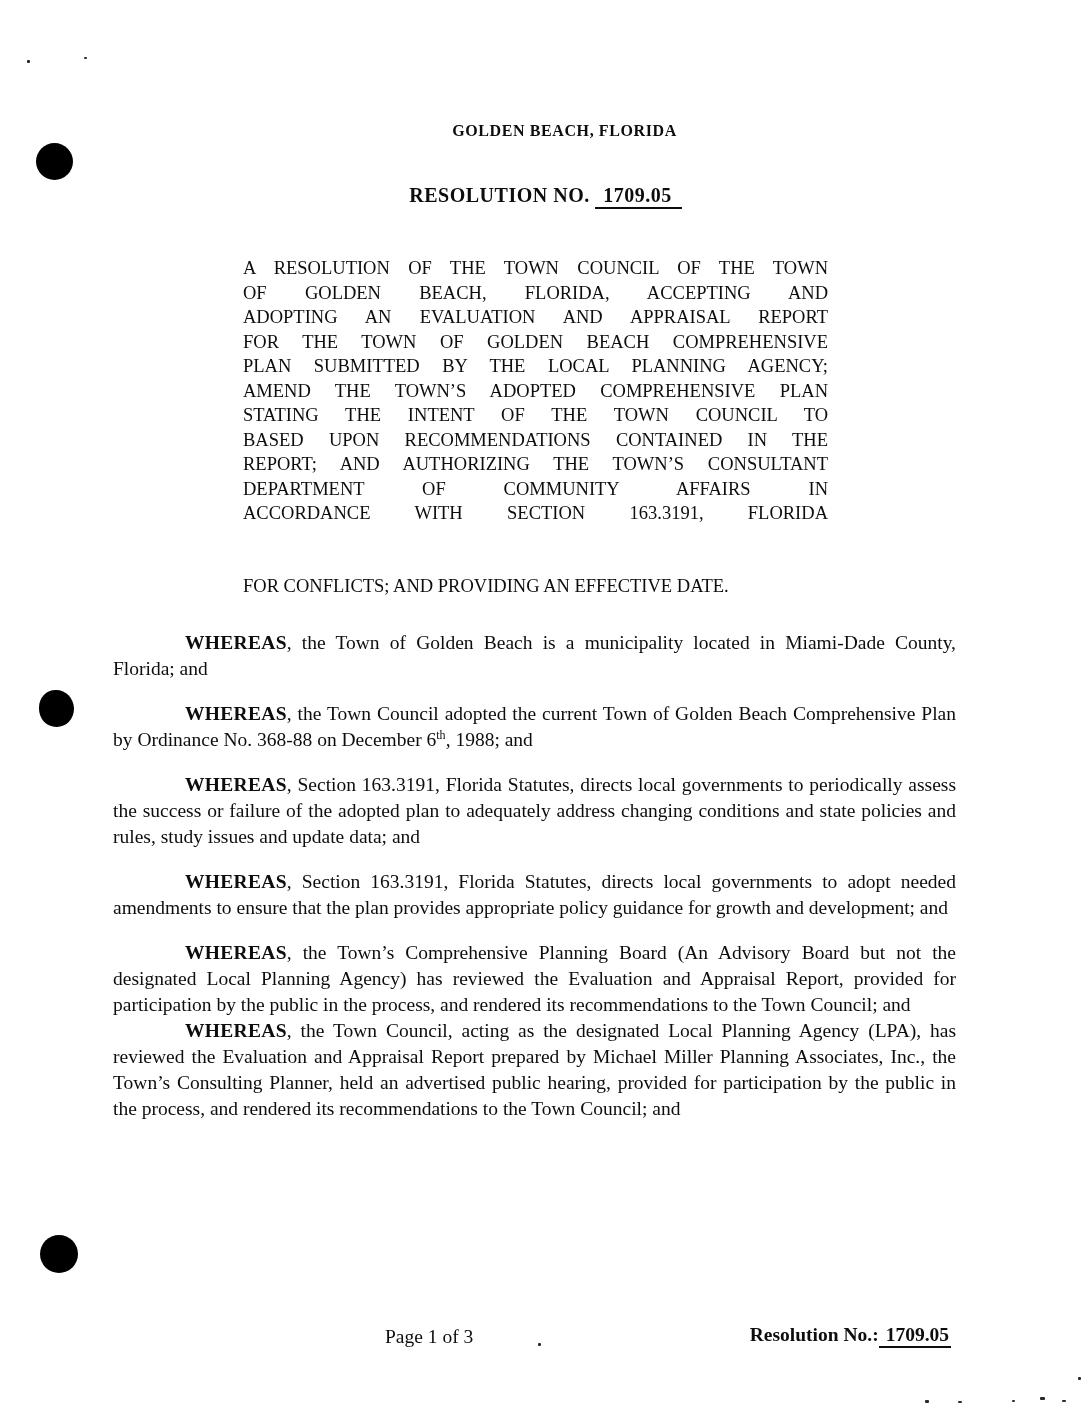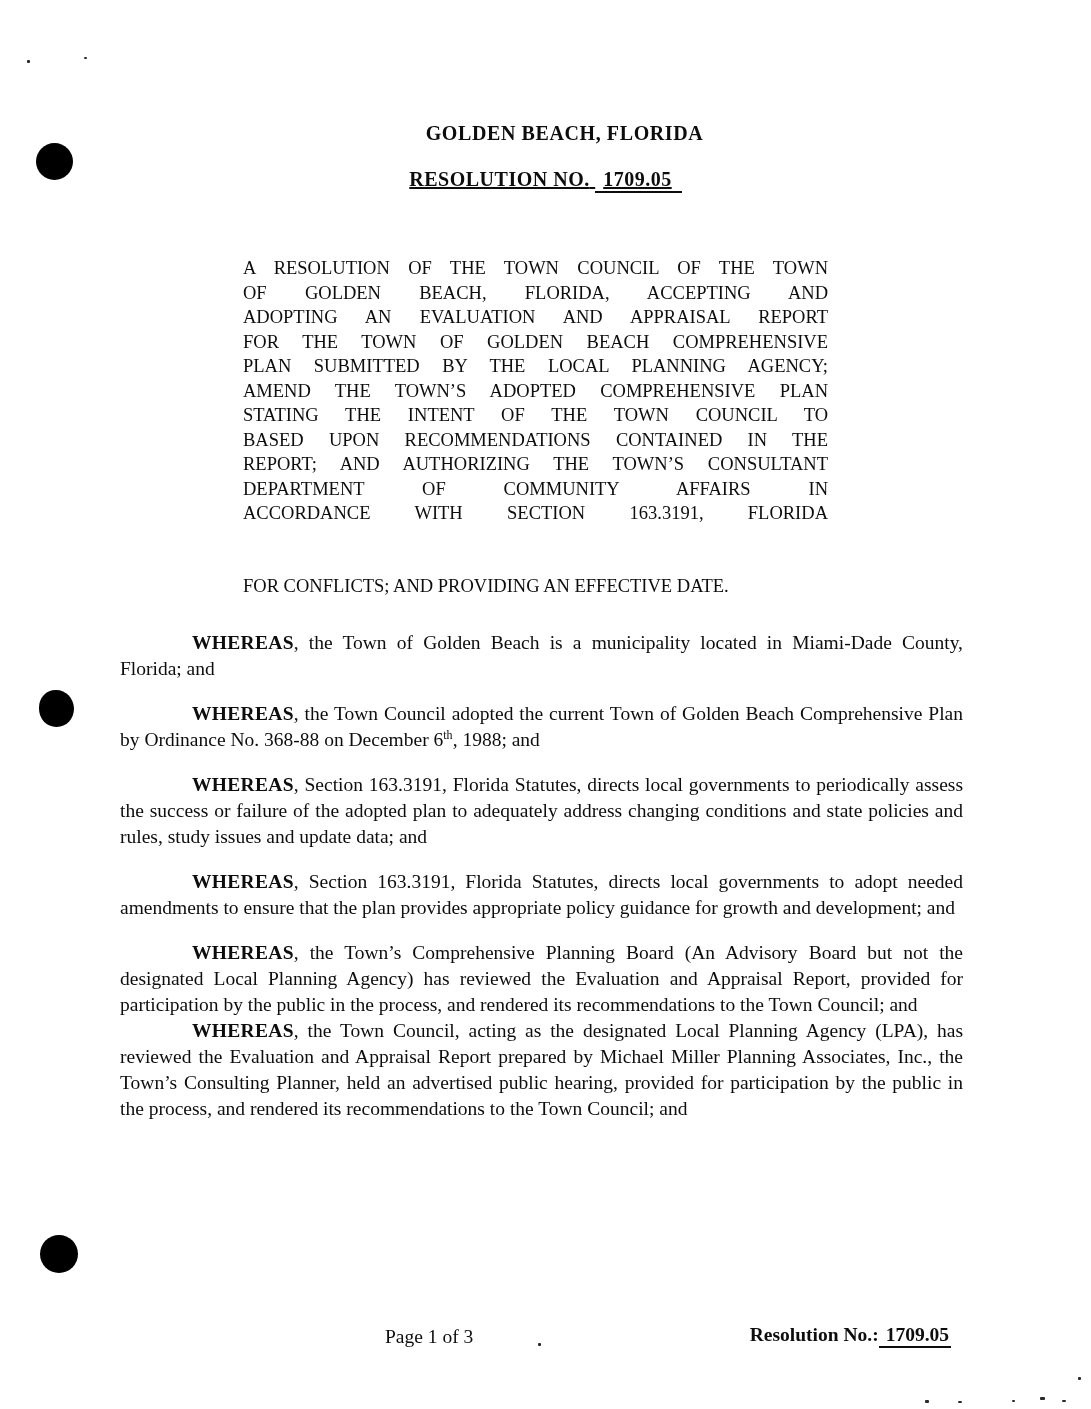--- a/index.html
+++ b/index.html
@@ -17,37 +17,37 @@
   .hole { position:absolute; background:#000; border-radius:50%; }
   .hole-1 { left:36px;  top:143px;  width:37px; height:37px; }
   .hole-2 { left:39px;  top:690px;  width:35px; height:37px; border-radius:48% 52% 50% 50%; }
   .hole-3 { left:40px;  top:1235px; width:38px; height:38px; }
 
   
   .speck { position:absolute; background:#2a2a2a; border-radius:1px; }
 
   .header-title {
     position:absolute; top:122px; left:0; right:0;
-    text-align:center; font-weight:bold; font-size:20px; letter-spacing:0.6px;padding-left:38px;
+    text-align:center; font-weight:bold; font-size:16px; letter-spacing:0.6px;padding-left:38px;
   }
   .resolution-heading {
-    position:absolute; top:168px; left:0; right:0;
-    text-align:center; font-weight:bold; font-size:20px; letter-spacing:0.5px;text-decoration:underline;
+    position:absolute; top:184px; left:0; right:0;
+    text-align:center; font-weight:bold; font-size:20px; letter-spacing:0.5px;
   }
   .u-num { border-bottom:2px solid #0d0d0d; padding:0 10px 1px 8px; }
 
   .title-block {
     position:absolute; top:256px; left:243px; width:585px;
     font-size:18.5px; line-height:24.5px;
   }
   .title-line { text-align:justify; text-align-last:justify; white-space:normal; }
   .title-line.last { text-align-last:left;margin-top:48px; }
 
   .whereas-section {
-    position:absolute; top:630px; left:120px; width:843px;
+    position:absolute; top:630px; left:113px; width:843px;
     font-size:19.5px; line-height:26px;
     text-align:justify; text-justify:inter-word;
   }
   .body-par { margin:19px 0 0 0; text-indent:72px; }
   .body-par:first-child, .body-par.no-gap { margin-top:0; }
   .body-par b { letter-spacing:0.3px; }
   sup { font-size:12px; line-height:0; vertical-align:super; }
 
   .footer { position:absolute; top:1324px; left:0; right:0; height:30px; font-size:19.5px; }
   .footer-page { position:absolute; left:385px; top:2px; }

